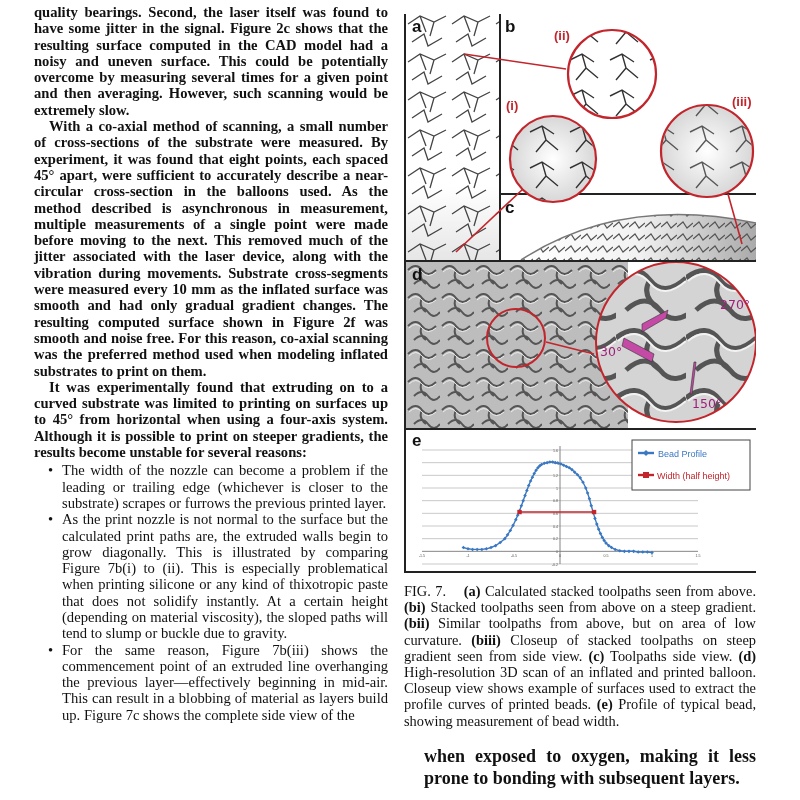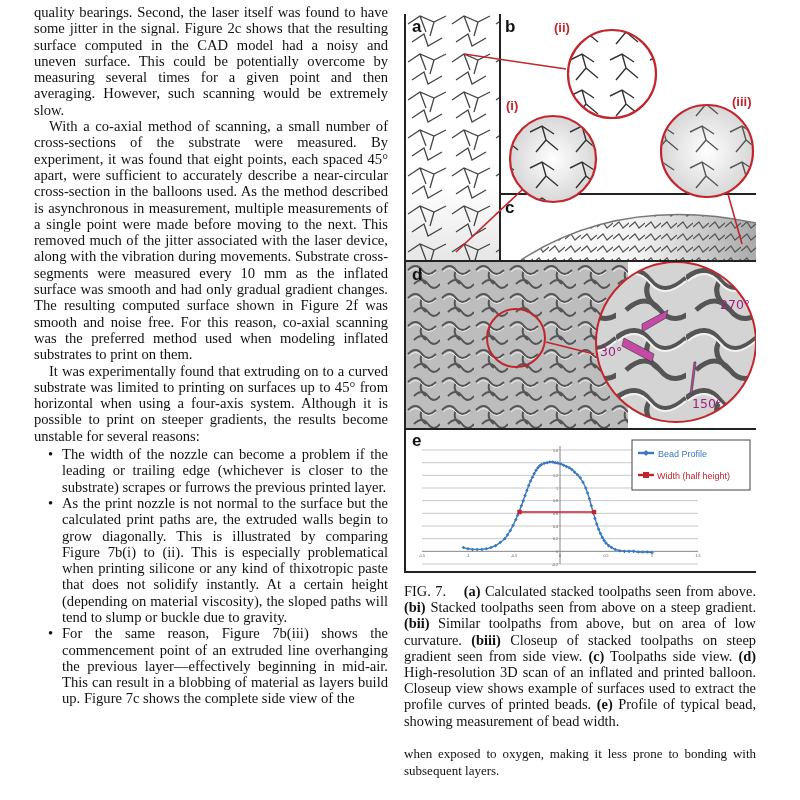--- a/index.html
+++ b/index.html
@@ -1,39 +1,39 @@
 <!DOCTYPE html>
 <html><head>
 <meta charset="utf-8">
 <style>
   * { box-sizing: border-box; margin: 0; padding: 0; }
   html, body { width: 800px; height: 800px; background: #ffffff; overflow: hidden; }
   body { position: relative; font-family: "Liberation Serif", "DejaVu Serif", serif; color: #111; }
 
   .col-left { position: absolute; left: 34px; top: 4px; width: 354px; }
-  .p { font-size: 14.6px; line-height: 16.3px; text-align: justify; hyphens: none; }
+  .p { font-size: 14.6px; line-height: 16.3px; text-align: justify; hyphens: none; font-weight: bold; }
   .p.indent { text-indent: 15px; }
   .section-head { font-family: "Liberation Sans", "DejaVu Sans", sans-serif; font-weight: bold; font-size: 13.6px; margin-top: 32px; margin-bottom: 7px; line-height: 16px; }
   ul.bullets { list-style: none; margin-top: 2px; }
   ul.bullets li { position: relative; padding-left: 28px; font-size: 14.6px; line-height: 16.3px; text-align: justify; }
   ul.bullets li .dot { position: absolute; left: 14px; top: 0; }
 
   
   .figure { position: absolute; left: 404px; top: 14px; width: 352px; height: 559px; border-left: 2px solid #222; border-right: 2px solid #222; border-bottom: 2px solid #222; background: #fff; }
   .panel { position: absolute; overflow: hidden; background: #fff; }
   .panel-label { position: absolute; font-family: "Liberation Sans", "DejaVu Sans", sans-serif; font-weight: bold; font-size: 17px; color: #111; z-index: 5; line-height: 1; }
   .red-label { position: absolute; font-family: "Liberation Sans", "DejaVu Sans", sans-serif; font-weight: bold; font-size: 13px; color: #c3252c; z-index: 6; }
   .mag-label { position: absolute; font-family: "DejaVu Sans", sans-serif; font-size: 12.5px; color: #a01e7a; z-index: 6; }
   .hline { position: absolute; background: #222; height: 2px; }
   .vline { position: absolute; background: #222; width: 2px; }
 
   .caption { position: absolute; left: 404px; top: 583px; width: 352px; font-size: 14.4px; line-height: 16.2px; text-align: justify; }
   .caption b { font-weight: bold; }
   .col-right-bottom { position: absolute; left: 404px; top: 745px; width: 352px; }
-  .col-right-bottom .p { font-size: 13px; line-height: 17px; }
+  .col-right-bottom .p { font-size: 18px; line-height: 22px; margin-left: 20px; }
 
   svg text { font-family: "Liberation Sans", "DejaVu Sans", sans-serif; }
 </style>
 </head>
 <body>
 
 <div class="col-left">
   <p class="p">quality bearings. Second, the laser itself was found to have some jitter in the signal. Figure 2c shows that the resulting surface computed in the CAD model had a noisy and uneven surface. This could be potentially overcome by measuring several times for a given point and then averaging. However, such scanning would be extremely slow.</p>
   <p class="p indent">With a co-axial method of scanning, a small number of cross-sections of the substrate were measured. By experiment, it was found that eight points, each spaced 45° apart, were sufficient to accurately describe a near-circular cross-section in the balloons used. As the method described is asynchronous in measurement, multiple measurements of a single point were made before moving to the next. This removed much of the jitter associated with the laser device, along with the vibration during movements. Substrate cross-segments were measured every 10 mm as the inflated surface was smooth and had only gradual gradient changes. The resulting computed surface shown in Figure 2f was smooth and noise free. For this reason, co-axial scanning was the preferred method used when modeling inflated substrates to print on them.</p>
   <p class="p indent">It was experimentally found that extruding on to a curved substrate was limited to printing on surfaces up to 45° from horizontal when using a four-axis system. Although it is possible to print on steeper gradients, the results become unstable for several reasons:</p>
@@ -95,21 +95,21 @@
     </defs>
     <line x1="58" y1="40" x2="160" y2="55" stroke="#c3252c" stroke-width="1.6"></line>
     <circle cx="206" cy="60" r="44" fill="url(#zig3)" stroke="#c3252c" stroke-width="2.2"></circle>
     <line x1="50" y1="238" x2="118" y2="174" stroke="#c3252c" stroke-width="1.6"></line>
     <circle cx="147" cy="145" r="43" fill="url(#lg)" stroke="#c3252c" stroke-width="2.2"></circle>
     <circle cx="147" cy="145" r="42" fill="url(#zig3)"></circle>
     <line x1="322" y1="180" x2="336" y2="230" stroke="#c3252c" stroke-width="1.6"></line>
     <circle cx="301" cy="137" r="46" fill="url(#lg)" stroke="#c3252c" stroke-width="2.2"></circle>
     <circle cx="301" cy="137" r="45" fill="url(#zig3)" opacity="0.8"></circle>
   </svg>
-  <span class="red-label" style="left:148px;top:6px;">(ii)</span>
+  <span class="red-label" style="left:148px;top:14px;">(ii)</span>
   <span class="red-label" style="left:100px;top:84px;">(i)</span>
   <span class="red-label" style="left:326px;top:80px;text-align:center;">(iii)</span>
 
   <div class="hline" style="left:0;top:246px;width:350px;"></div>
 
   <div class="panel" style="left:0;top:248px;width:350px;height:166px;">
     <span class="panel-label" style="left:6px;top:4px;">d</span>
     <svg width="350" height="166" viewBox="0 0 350 166">
       <defs>
         <pattern id="wave" width="34" height="28" patternUnits="userSpaceOnUse">

